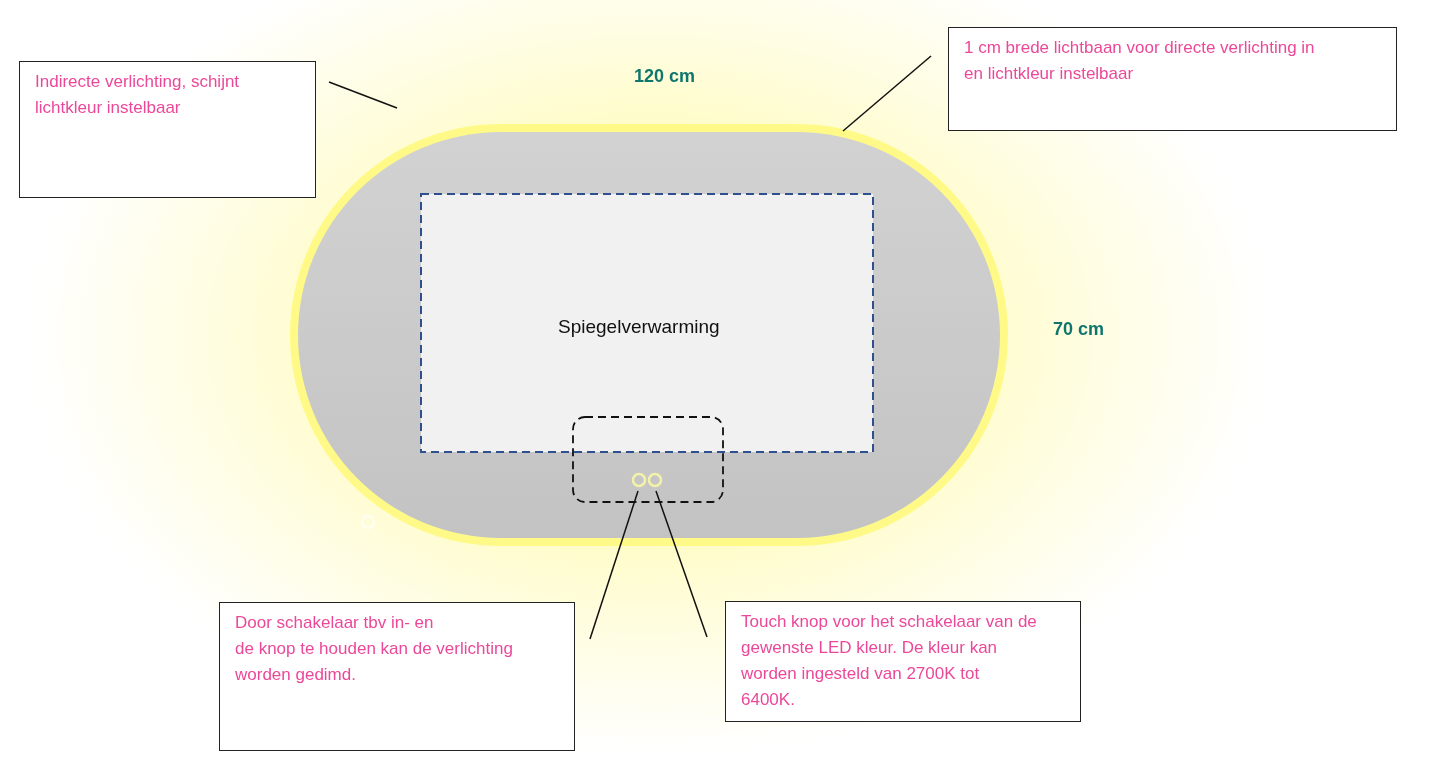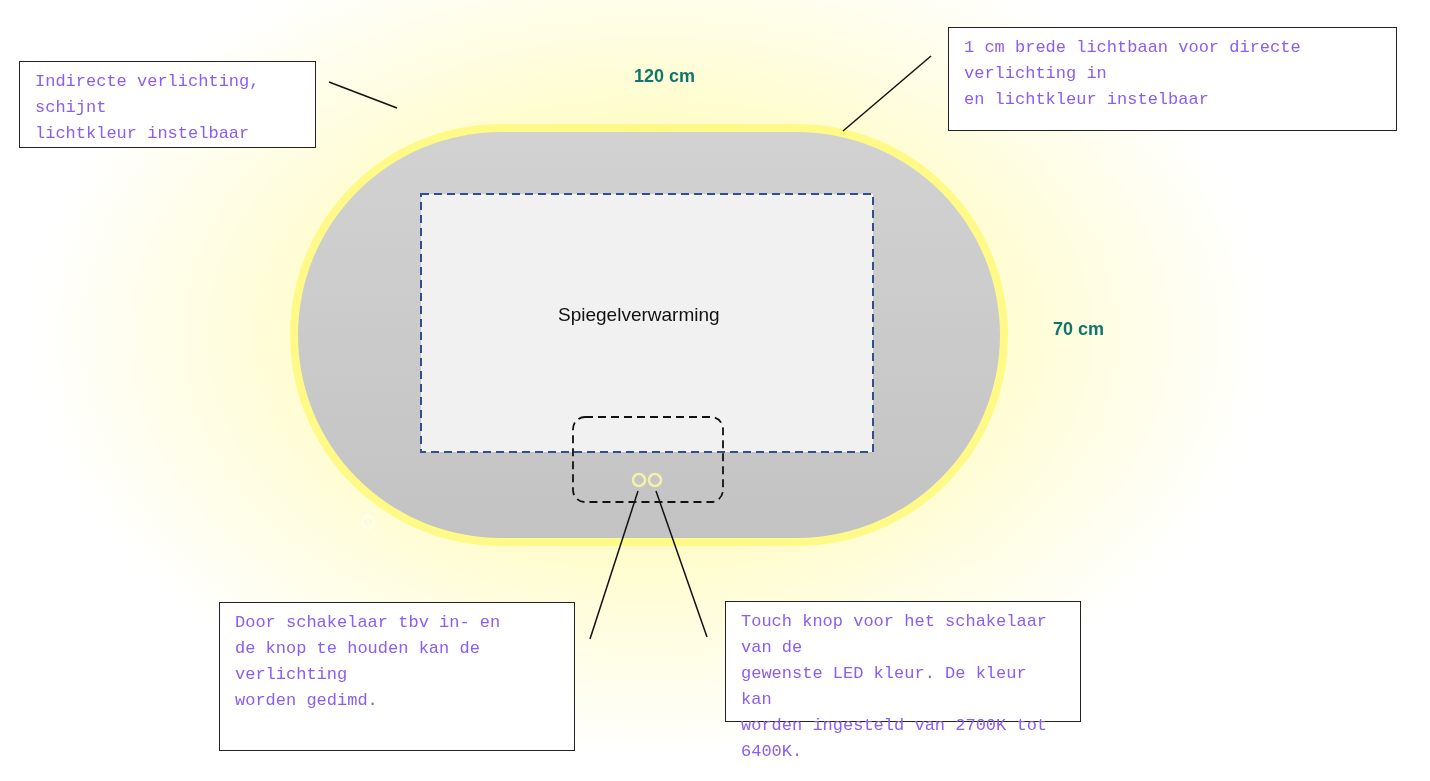--- a/index.html
+++ b/index.html
@@ -11,21 +11,21 @@
   }
   .glow {
     position:absolute; left:0; top:0; width:1430px; height:781px;
     background: radial-gradient(ellipse 620px 420px at 650px 335px,
       #fffbb0 0%, #fffcc4 45%, #fffde0 70%, #ffffff 100%);
   }
   svg.diagram { position:absolute; left:0; top:0; }
   .callout {
     position:absolute; background:#ffffff; border:1.5px solid #222;
     box-sizing:border-box; font-size:17px; line-height:26px;
-    padding:7px 15px; color:#8b5cf6;font-family:Liberation Mono, monospace;
+    padding:7px 15px; color:#ec4899;
   }
   .dim-label {
     position:absolute; font-weight:bold; font-size:18px; color:#0f766e;
   }
   .center-label {
     position:absolute; font-size:19px; color:#111;
   }
 </style>
 </head>
 <body>
@@ -55,23 +55,23 @@
 
   <line x1="329" y1="82" x2="397" y2="108" stroke="#111" stroke-width="1.5"></line>
   <line x1="843" y1="131" x2="931" y2="56" stroke="#111" stroke-width="1.5"></line>
   <line x1="638" y1="491" x2="590" y2="639" stroke="#111" stroke-width="1.5"></line>
   <line x1="656" y1="491" x2="707" y2="637" stroke="#111" stroke-width="1.5"></line>
 </svg>
 
 <div class="dim-label" style="left:634px; top:66px;">120 cm</div>
 <div class="dim-label" style="left:1053px; top:319px;">70 cm</div>
 
-<div class="center-label" style="left:558px; top:304px;">Spiegelverwarming</div>
+<div class="center-label" style="left:558px; top:316px;">Spiegelverwarming</div>
 
-<div class="callout" style="left:19px; top:61px; width:297px; height:87px;">
+<div class="callout" style="left:19px; top:61px; width:297px; height:137px;">
   <div>Indirecte verlichting, schijnt</div>
   <div>lichtkleur instelbaar</div>
 </div>
 
 <div class="callout" style="left:948px; top:27px; width:449px; height:104px;">
   <div>1 cm brede lichtbaan voor directe verlichting in</div>
   <div>en lichtkleur instelbaar</div>
 </div>
 
 <div class="callout" style="left:219px; top:602px; width:356px; height:149px;">

